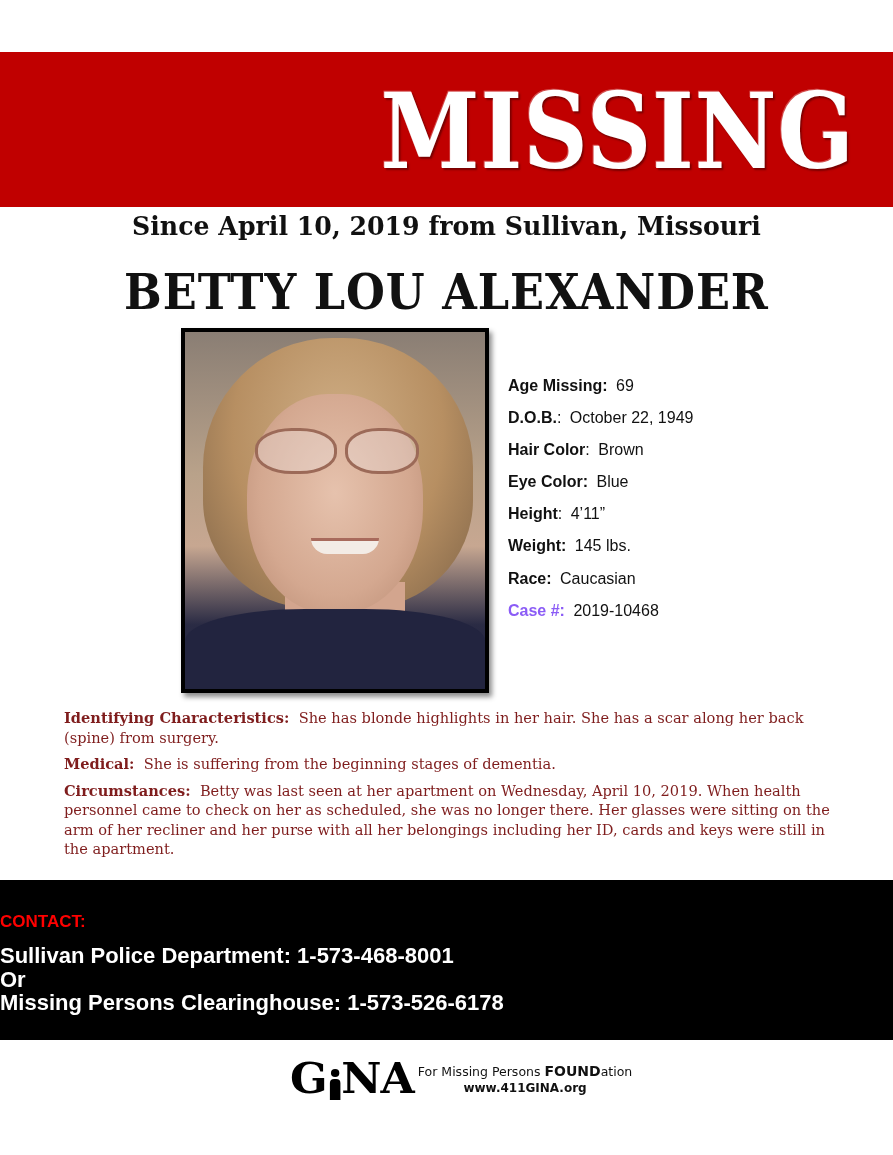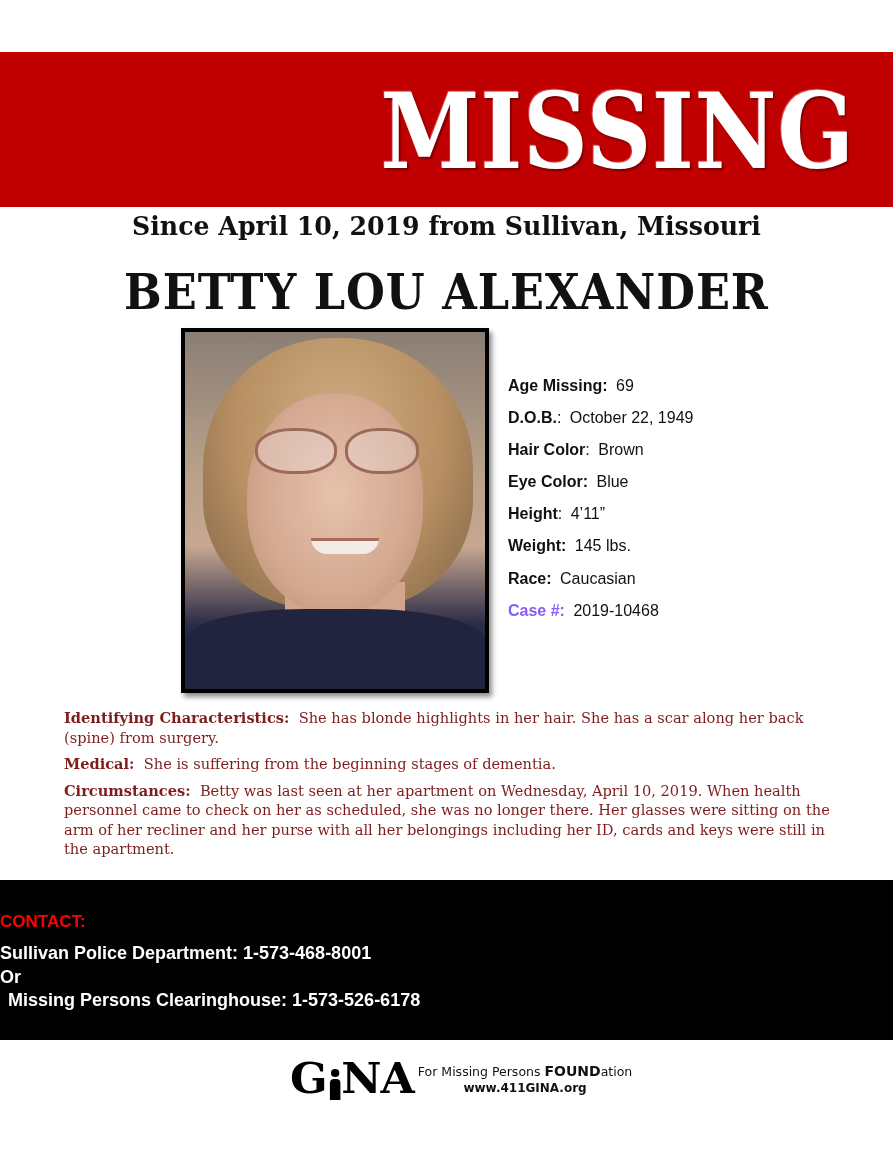--- a/index.html
+++ b/index.html
@@ -94,24 +94,24 @@
   }
   .desc p { margin-bottom: 7px; }
   .desc b { font-weight: bold; }
 
   .contact {
     position: absolute; left: 0; top: 880px; width: 893px; height: 160px;
     background: #000; text-align: left; color: #fff;
     font-weight: bold;
   }
   .contact-head { position: absolute; top: 32px; width: 100%; color: #FF0000; font-size: 17px; }
-  .contact-line { position: absolute; width: 100%; font-size: 18px; }
+  .contact-line { position: absolute; width: 100%; font-size: 22px; }
   .contact-line.l1 { top: 63px; }
   .contact-line.l2 { top: 87px; }
-  .contact-line.l3 { top: 110px; padding-left: 8px; }
+  .contact-line.l3 { top: 110px; }
 
   .footer-logo {
     position: absolute; left: 290px; top: 1054px; height: 50px;
     display: flex; align-items: center;
   }
   .gina {
     font-family: "DejaVu Serif", serif; font-weight: bold; font-size: 42px;
     letter-spacing: -1px; color: #000; display: flex; align-items: flex-end; line-height: 1;
     transform: scaleX(1.05); transform-origin: left;
   }

